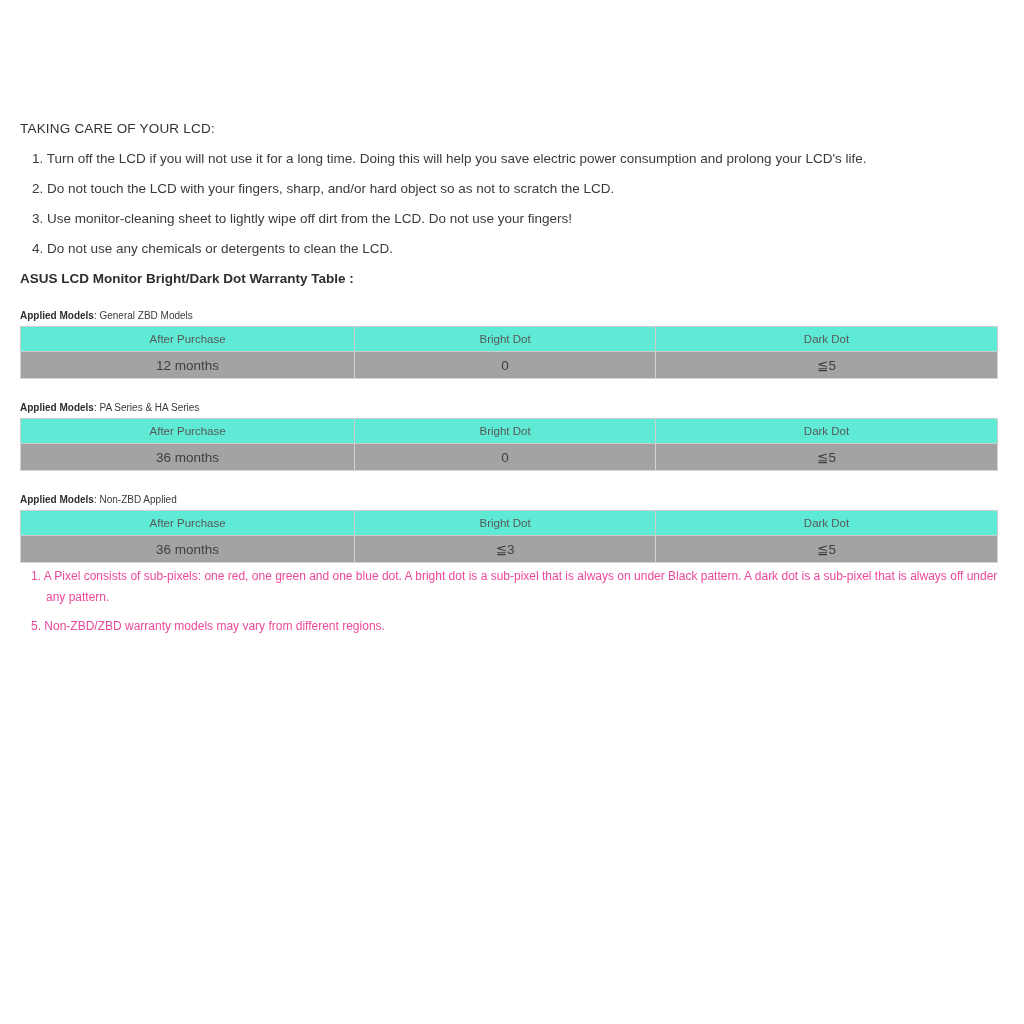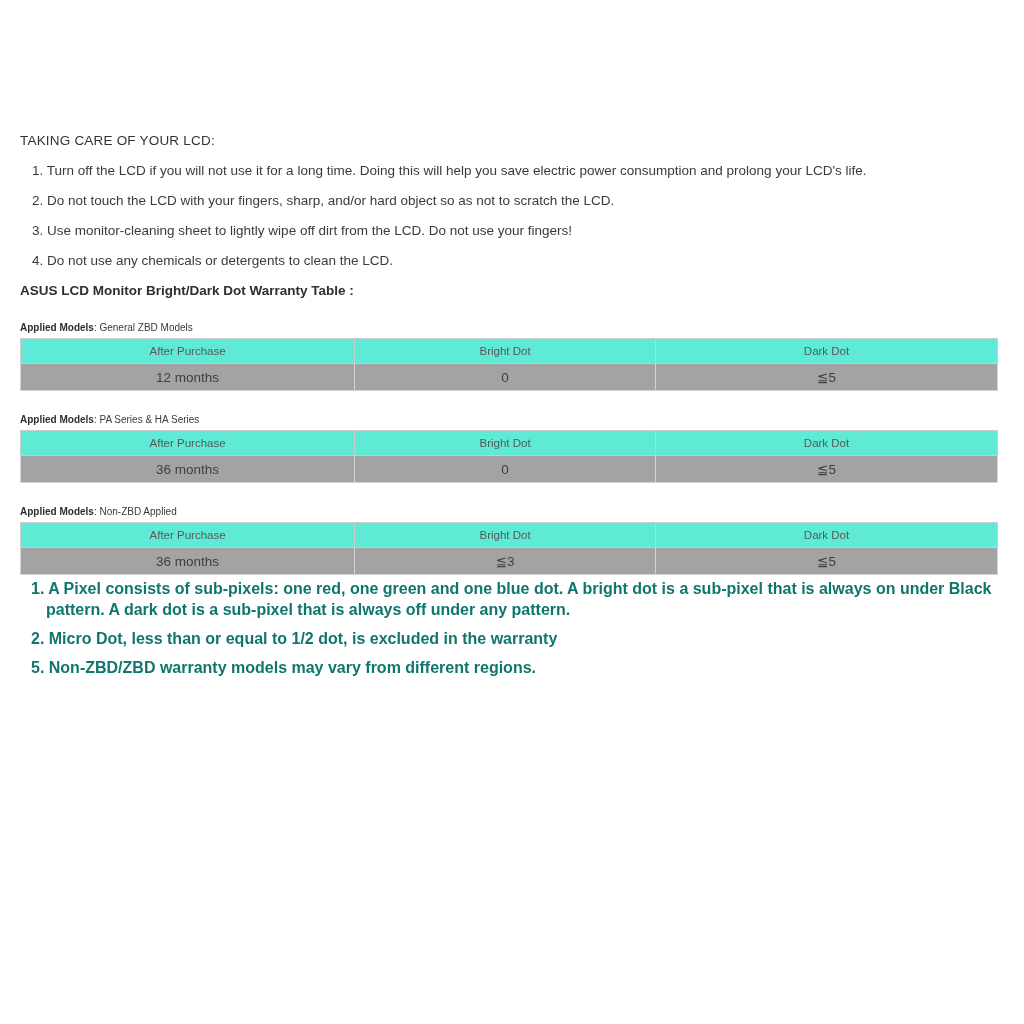--- a/index.html
+++ b/index.html
@@ -14,21 +14,21 @@
   }
   .page {
     position: relative;
     width: 1024px;
     height: 1024px;
     background: #ffffff;
   }
   .content {
     position: absolute;
     left: 20px;
-    top: 16px;
+    top: 4px;
     width: 978px;
     padding-top: 117px;
   }
   .care-heading {
     font-size: 13.5px;
     line-height: 16px;
     color: #333333;
     letter-spacing: 0.2px;
   }
   .care-item {
@@ -80,26 +80,25 @@
     border: 1px solid #d4d4d4;
     border-top: 1px solid #d9d9d9;
     background: #a3a3a3;
     padding: 0;
     margin-left: 8px;
   }
   table.warranty-table { border: 1px solid #c6c6c6; }
   .notes { margin-top: 3px; }
   .note {
     margin-top: 8px;
-    font-size: 16px;
+    font-size: 12px;
     line-height: 21px;
     padding-left: 26px;
     text-indent: -15px;
-    color: #0f766e;
-    font-weight: bold;
+    color: #ec4899;
   }
   .note:first-of-type { margin-top: 2px; }
 </style>
 </head>
 <body>
 
 <div class="page">
   <div class="content">
 
     <div class="care-heading">TAKING CARE OF YOUR LCD:</div>
@@ -186,18 +185,17 @@
             <td>36 months</td>
             <td>≦3</td>
             <td>≦5</td>
           </tr>
         </tbody>
       </table>
     </div>
 
     <div class="notes">
       <div class="note">1. A Pixel consists of sub-pixels: one red, one green and one blue dot. A bright dot is a sub-pixel that is always on under Black pattern. A dark dot is a sub-pixel that is always off under any pattern.</div>
-      <div class="note">2. Micro Dot, less than or equal to 1/2 dot, is excluded in the warranty</div>
       <div class="note">5. Non-ZBD/ZBD warranty models may vary from different regions.</div>
     </div>
 
   </div>
 </div>
 
 </body></html>

